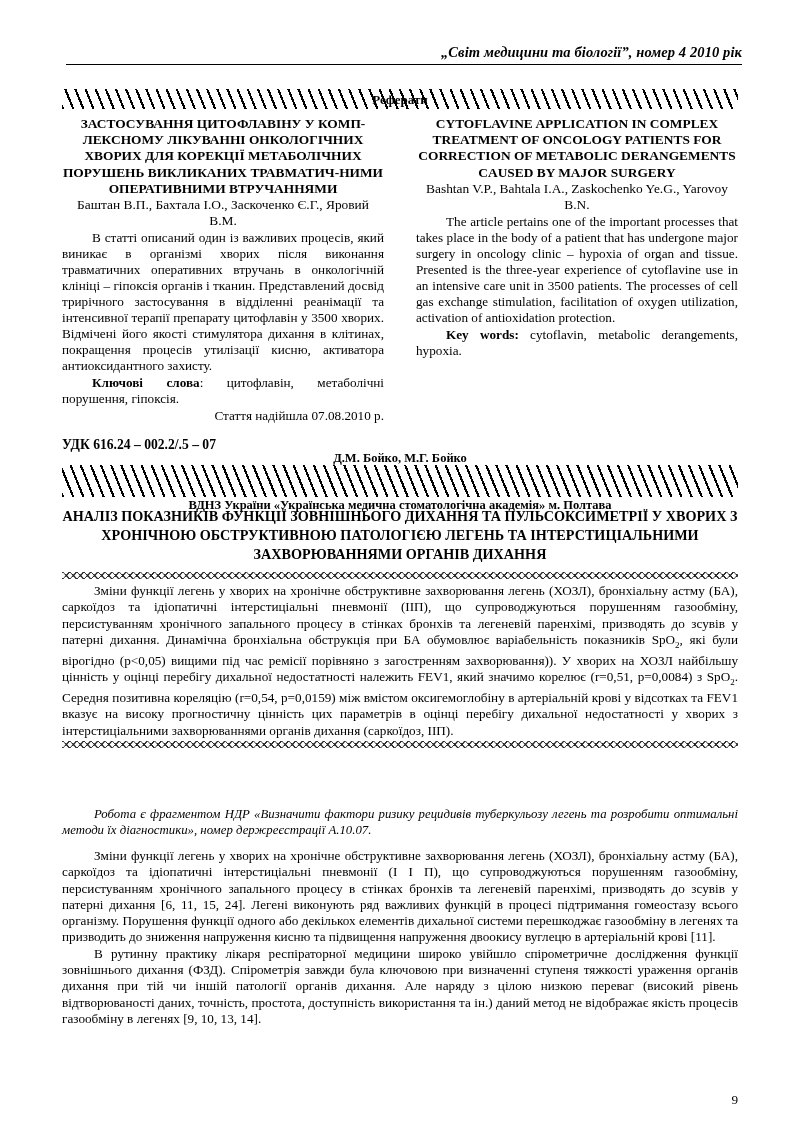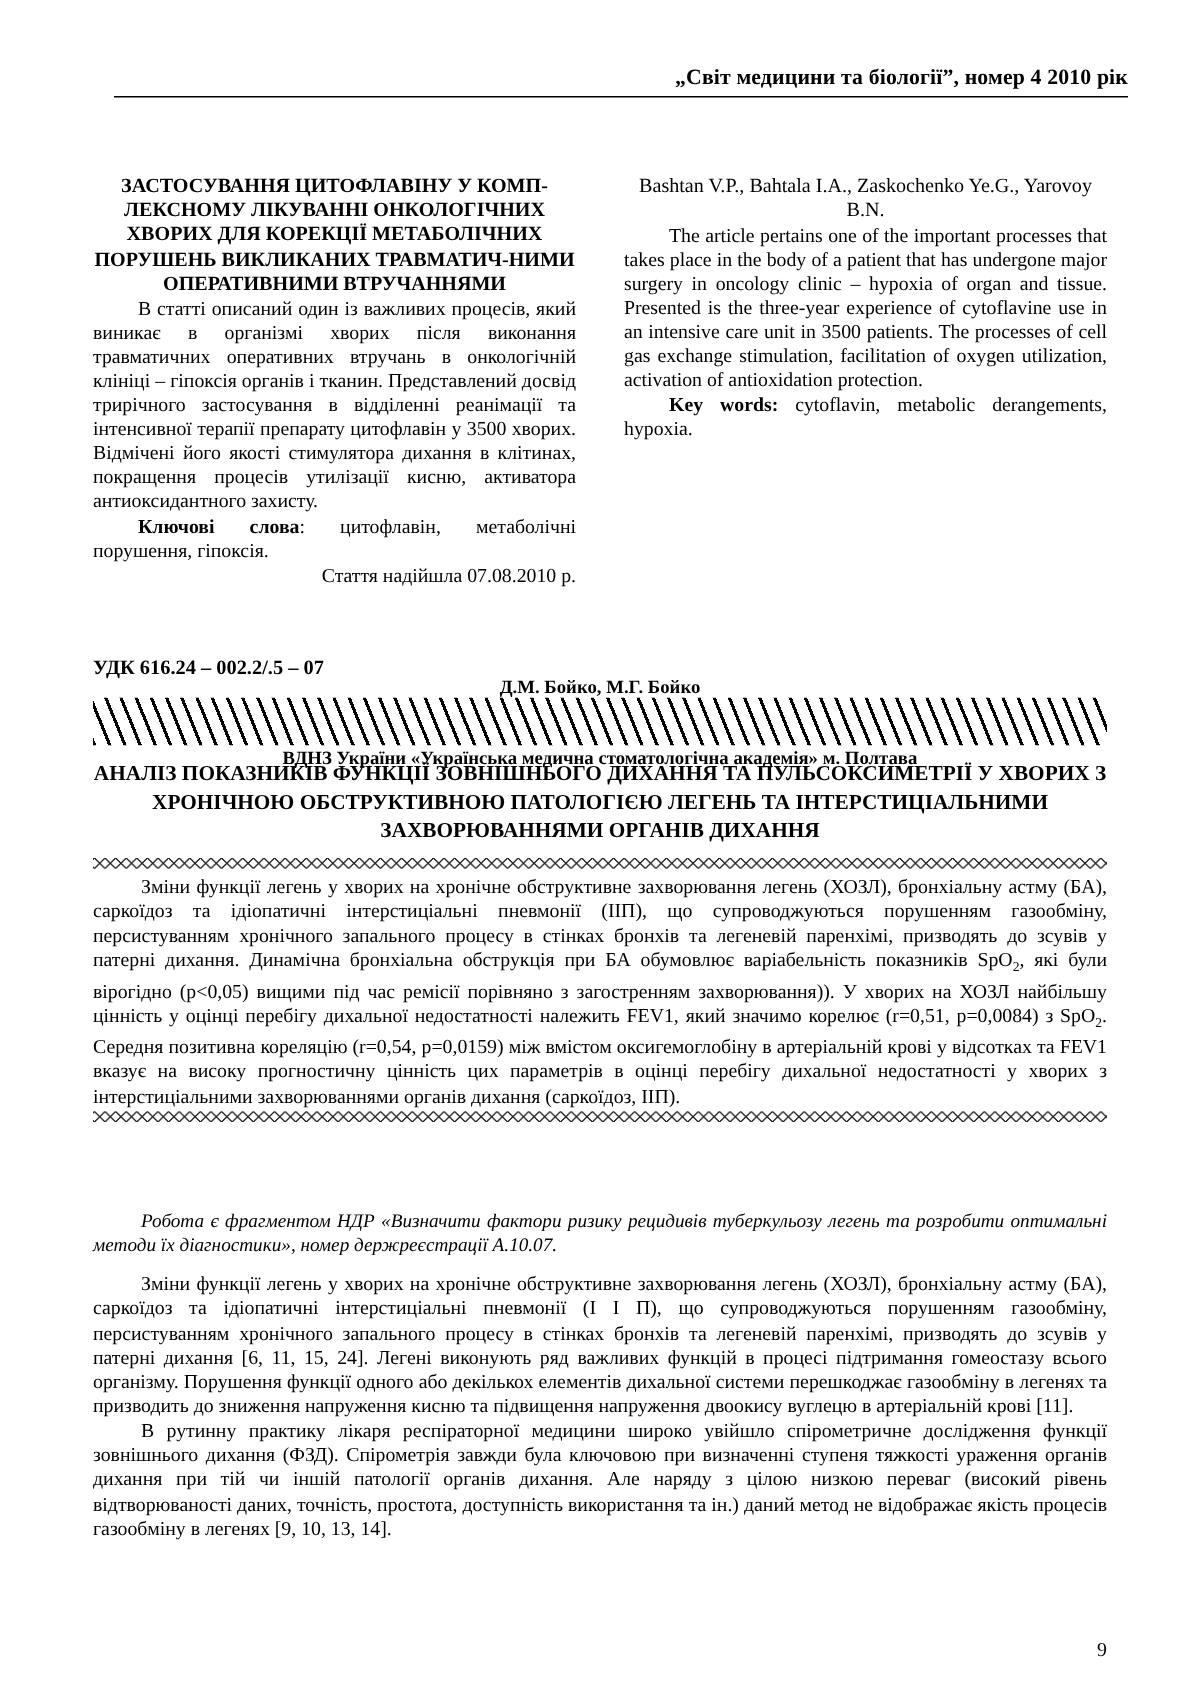--- a/index.html
+++ b/index.html
@@ -17,24 +17,25 @@
     height: 1131px;
     margin: 0 auto;
     background: #ffffff;
     overflow: hidden;
     box-sizing: border-box;
   }
 
   
   .runhead {
     position: absolute;
-    left: 76px;
+    left: 66px;
     top: 44px;
     width: 676px;
     text-align: right;
+    font-style: italic;
     font-weight: bold;
     font-size: 14.5px;
     letter-spacing: .1px;
     padding-bottom: 3px;
     border-bottom: 1.6px solid #000;
     box-sizing: border-box;
   }
 
   
   .hatch-bar {
@@ -182,31 +183,36 @@
     font-size: 13.2px;
   }
 </style>
 </head>
 <body>
 
 <div class="page">
 
   <div class="runhead">„Світ медицини та біології”, номер 4 2010 рік</div>
 
+  <div class="hatch-bar" id="hatch-bar-1">
+    <span class="hatch-text">Реферати</span>
+  </div>
 
   <div class="cols">
 
     <div class="col">
       <div class="abs-title">ЗАСТОСУВАННЯ ЦИТОФЛАВІНУ У КОМП-ЛЕКСНОМУ ЛІКУВАННІ ОНКОЛОГІЧНИХ ХВОРИХ ДЛЯ КОРЕКЦІЇ МЕТАБОЛІЧНИХ ПОРУШЕНЬ ВИКЛИКАНИХ ТРАВМАТИЧ-НИМИ ОПЕРАТИВНИМИ ВТРУЧАННЯМИ</div>
+      <div class="abs-authors">Баштан В.П., Бахтала І.О., Заскоченко Є.Г., Яровий В.М.</div>
       <div class="abs-body">В статті описаний один із важливих процесів, який виникає в організмі хворих після виконання травматичних оперативних втручань в онкологічній клініці – гіпоксія органів і тканин. Представлений досвід трирічного застосування в відділенні реанімації та інтенсивної терапії препарату цитофлавін у 3500 хворих. Відмічені його якості стимулятора дихання в клітинах, покращення процесів утилізації кисню, активатора антиоксидантного захисту.</div>
       <div class="abs-body kw"><b>Ключові слова</b><span>: цитофлавін, метаболічні порушення, гіпоксія.</span></div>
       <div class="abs-received">Стаття надійшла 07.08.2010 р.</div>
     </div>
 
     <div class="col">
+      <div class="abs-title">CYTOFLAVINE APPLICATION IN COMPLEX TREATMENT OF ONCOLOGY PATIENTS FOR CORRECTION OF METABOLIC DERANGEMENTS CAUSED BY MAJOR SURGERY</div>
       <div class="abs-authors">Bashtan V.P., Bahtala I.A., Zaskochenko Ye.G., Yarovoy B.N.</div>
       <div class="abs-body">The article pertains one of the important processes that takes place in the body of a patient that has undergone major surgery in oncology clinic – hypoxia of organ and tissue. Presented is the three-year experience of cytoflavine use in an intensive care unit in 3500 patients. The processes of cell gas exchange stimulation, facilitation of oxygen utilization, activation of antioxidation protection.</div>
       <div class="abs-body kw"><b>Key words:</b><span> cytoflavin, metabolic derangements, hypoxia.</span></div>
     </div>
 
   </div>
 
   <div class="udc">УДК 616.24 – 002.2/.5 – 07</div>
 
   <div class="hatch-bar" id="hatch-bar-2">

